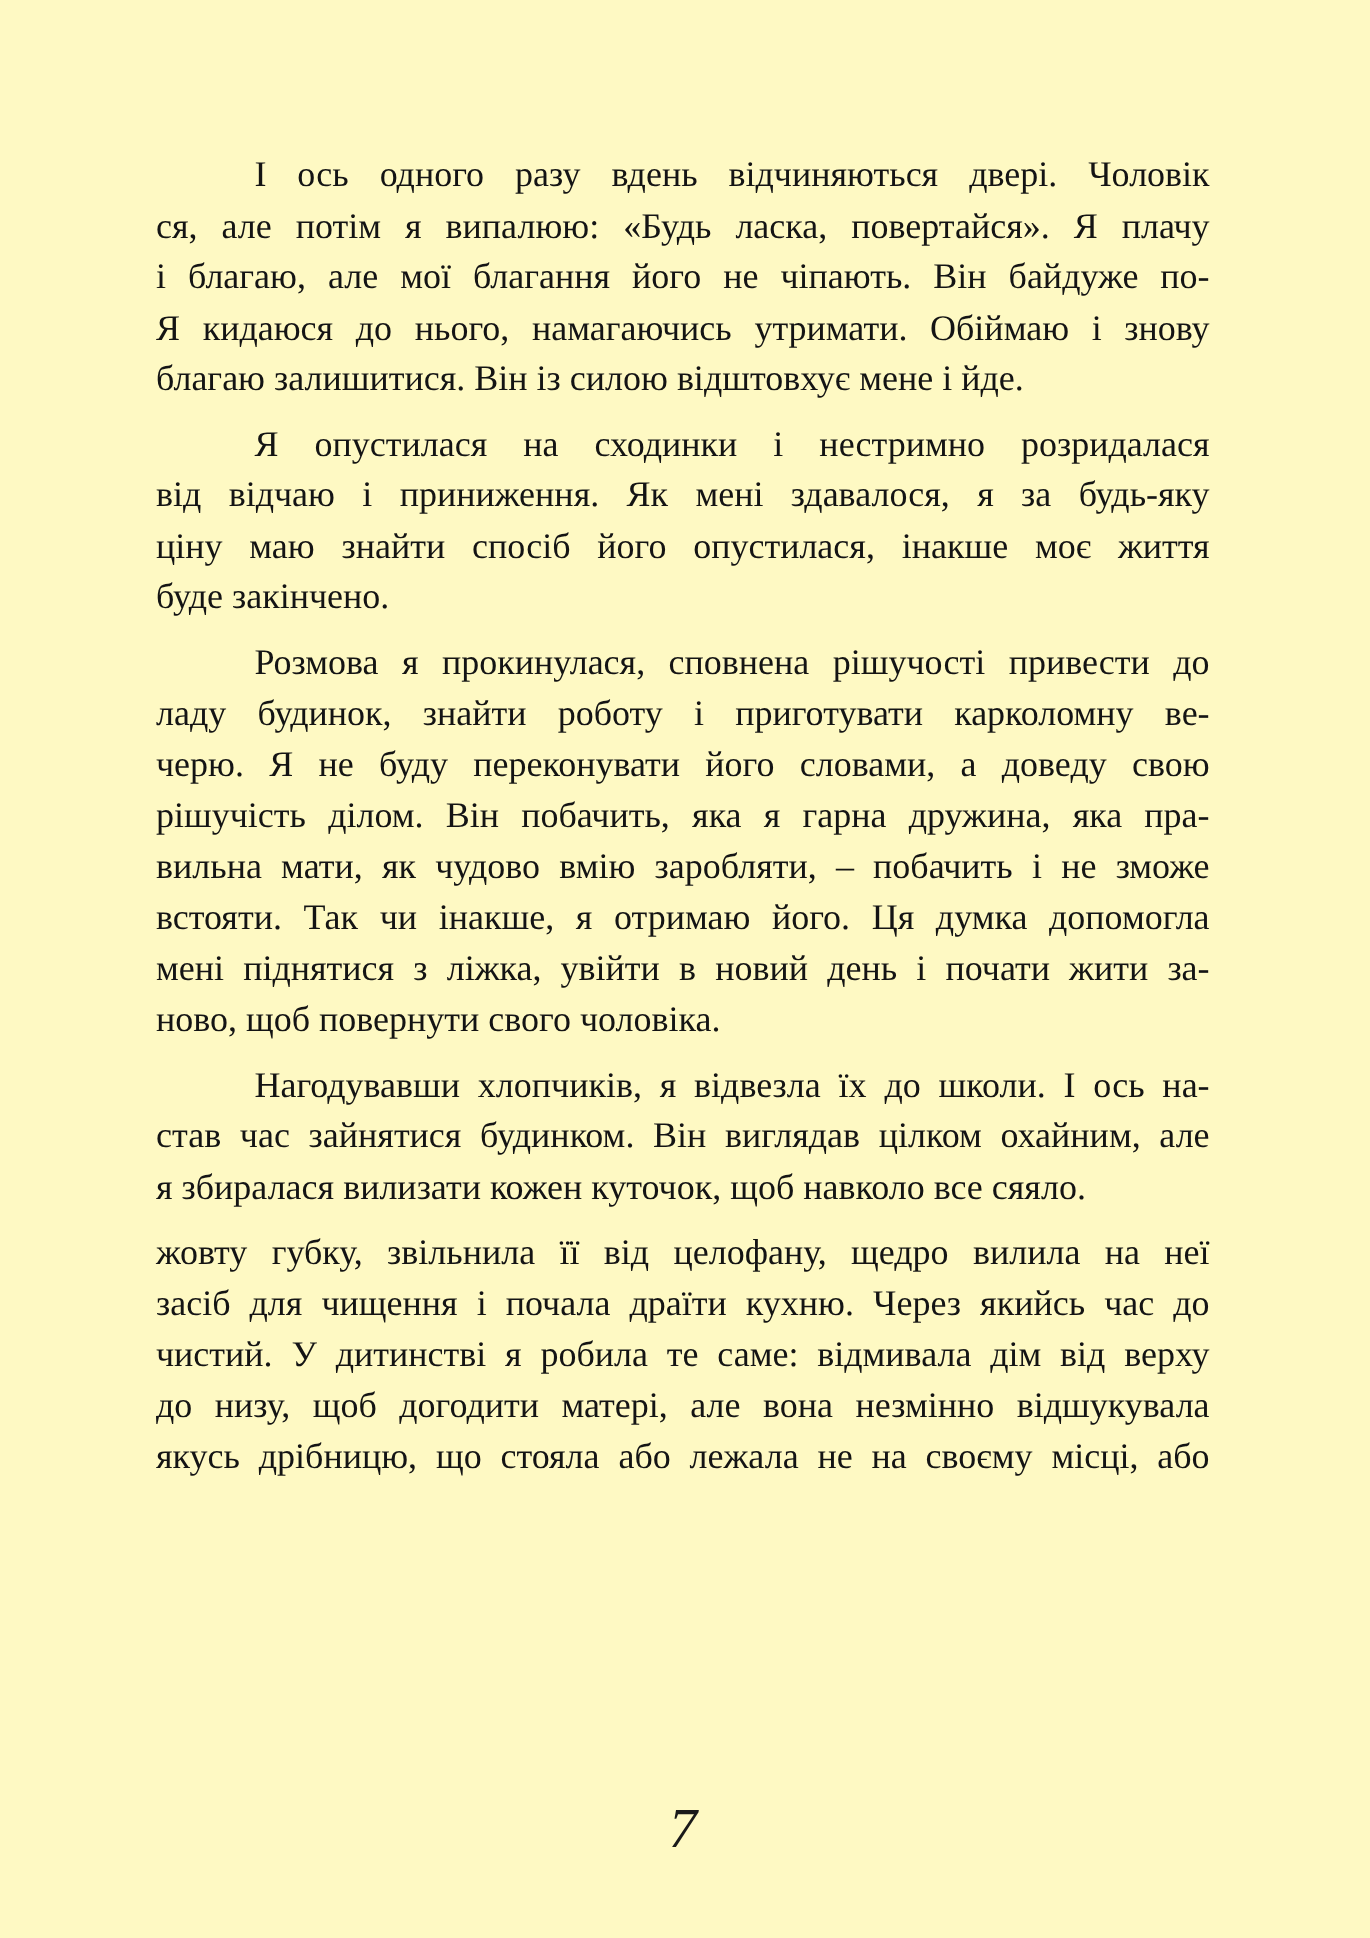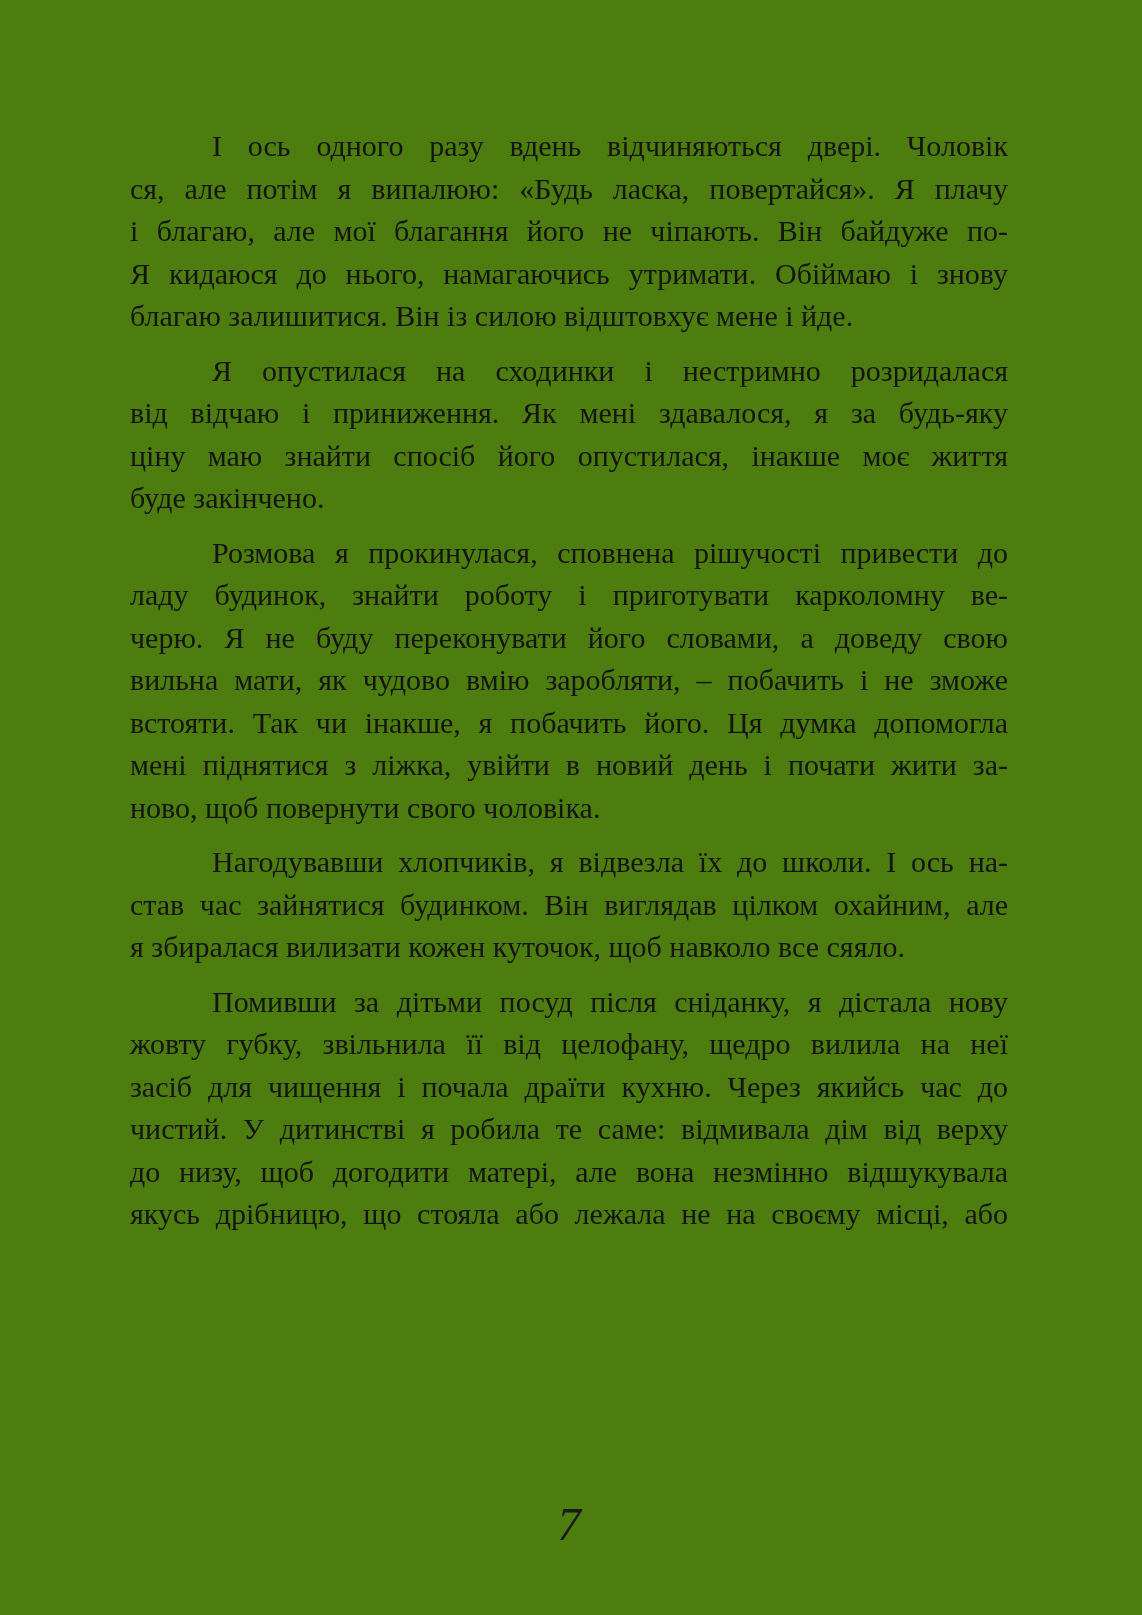--- a/index.html
+++ b/index.html
@@ -4,21 +4,21 @@
 <style>
   html, body {
     margin: 0;
     padding: 0;
     background: #ffffff;
   }
   .book-page {
     position: relative;
     width: 1142px;
     height: 1615px;
-    background: #4d7c0f;
+    background: #fef9c3;
     overflow: hidden;
     font-family: "Liberation Serif", "DejaVu Serif", serif;
     color: #141414;
   }
   .text-block {
     position: absolute;
     left: 130px;
     top: 125px;
     width: 878px;
     font-size: 30px;
@@ -72,34 +72,34 @@
       <div class="line first">Я опустилася на сходинки і нестримно розридалася</div>
       <div class="line">від відчаю і приниження. Як мені здавалося, я за будь-яку</div>
       <div class="line">ціну маю знайти спосіб його опустилася, інакше моє життя</div>
       <div class="line last">буде закінчено.</div>
     </div>
 
     <div class="paragraph">
       <div class="line first">Розмова я прокинулася, сповнена рішучості привести до</div>
       <div class="line">ладу будинок, знайти роботу і приготувати карколомну ве-</div>
       <div class="line">черю. Я не буду переконувати його словами, а доведу свою</div>
+      <div class="line">рішучість ділом. Він побачить, яка я гарна дружина, яка пра-</div>
       <div class="line">вильна мати, як чудово вмію заробляти, – побачить і не зможе</div>
-      <div class="line">встояти. Так чи інакше, я побачить його. Ця думка допомогла</div>
+      <div class="line">встояти. Так чи інакше, я отримаю його. Ця думка допомогла</div>
       <div class="line">мені піднятися з ліжка, увійти в новий день і почати жити за-</div>
       <div class="line last">ново, щоб повернути свого чоловіка.</div>
     </div>
 
     <div class="paragraph">
       <div class="line first">Нагодувавши хлопчиків, я відвезла їх до школи. І ось на-</div>
       <div class="line">став час зайнятися будинком. Він виглядав цілком охайним, але</div>
       <div class="line last">я збиралася вилизати кожен куточок, щоб навколо все сяяло.</div>
     </div>
 
     <div class="paragraph">
-      <div class="line first">Помивши за дітьми посуд після сніданку, я дістала нову</div>
       <div class="line">жовту губку, звільнила її від целофану, щедро вилила на неї</div>
       <div class="line">засіб для чищення і почала драїти кухню. Через якийсь час до</div>
       <div class="line">чистий. У дитинстві я робила те саме: відмивала дім від верху</div>
       <div class="line">до низу, щоб догодити матері, але вона незмінно відшукувала</div>
       <div class="line">якусь дрібницю, що стояла або лежала не на своєму місці, або</div>
     </div>
 
   </div>
 
   <div class="page-number">7</div>

